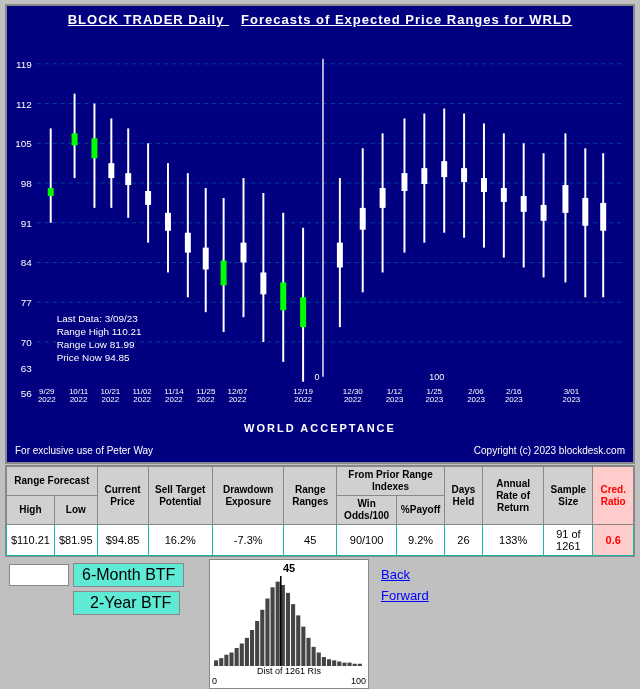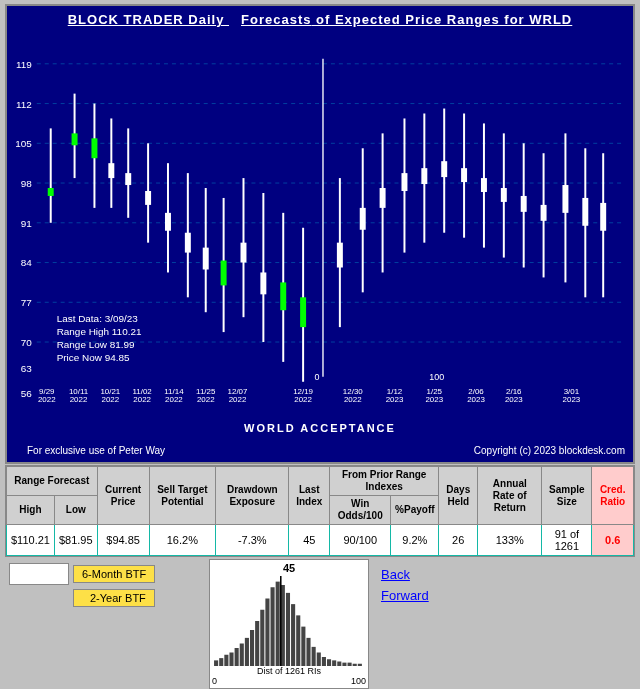--- a/index.html
+++ b/index.html
@@ -47,21 +47,21 @@
       text-align: center;
       color: white;
       font-size: 11px;
       font-weight: bold;
       letter-spacing: 2px;
     }
 
     .chart-copyright {
       position: absolute;
       bottom: 6px;
-      left: 12px;
+      left: 0;
       right: 0;
       display: flex;
       justify-content: space-between;
       padding: 0 8px;
       color: white;
       font-size: 10px;
     }
 
     
     .data-table-container {
@@ -122,25 +122,25 @@
     }
 
     .btf-input {
       width: 60px;
       height: 22px;
       border: 1px solid #888;
       background: white;
     }
 
     .btf-button {
-      background: #fde047;
+      background: #5eead4;
       border: 1px solid #888;
       padding: 2px 8px;
       cursor: pointer;
-      font-size: 11px;
+      font-size: 16px;
     }
 
     .btf-row {
       display: flex;
       align-items: center;
       gap: 4px;
     }
 
     
     .dist-container {
@@ -377,21 +377,21 @@
   </div>
 
   <div class="data-table-container">
     <table class="data-table">
       <thead>
         <tr>
           <th colspan="2" class="th-group">Range Forecast</th>
           <th rowspan="2">Current Price</th>
           <th rowspan="2">Sell Target Potential</th>
           <th rowspan="2">Drawdown Exposure</th>
-          <th rowspan="2">Last Index</th>
+          <th rowspan="2">Range Ranges</th>
           <th colspan="2" class="th-group">From Prior Range Indexes</th>
           <th rowspan="2">Days Held</th>
           <th rowspan="2">Annual Rate of Return</th>
           <th rowspan="2">Sample Size</th>
           <th rowspan="2" style="background:#ffcccc;color:red;">Cred. Ratio</th>
         </tr>
         <tr>
           <th>High</th>
           <th>Low</th>
           <th>Win Odds/100</th>

